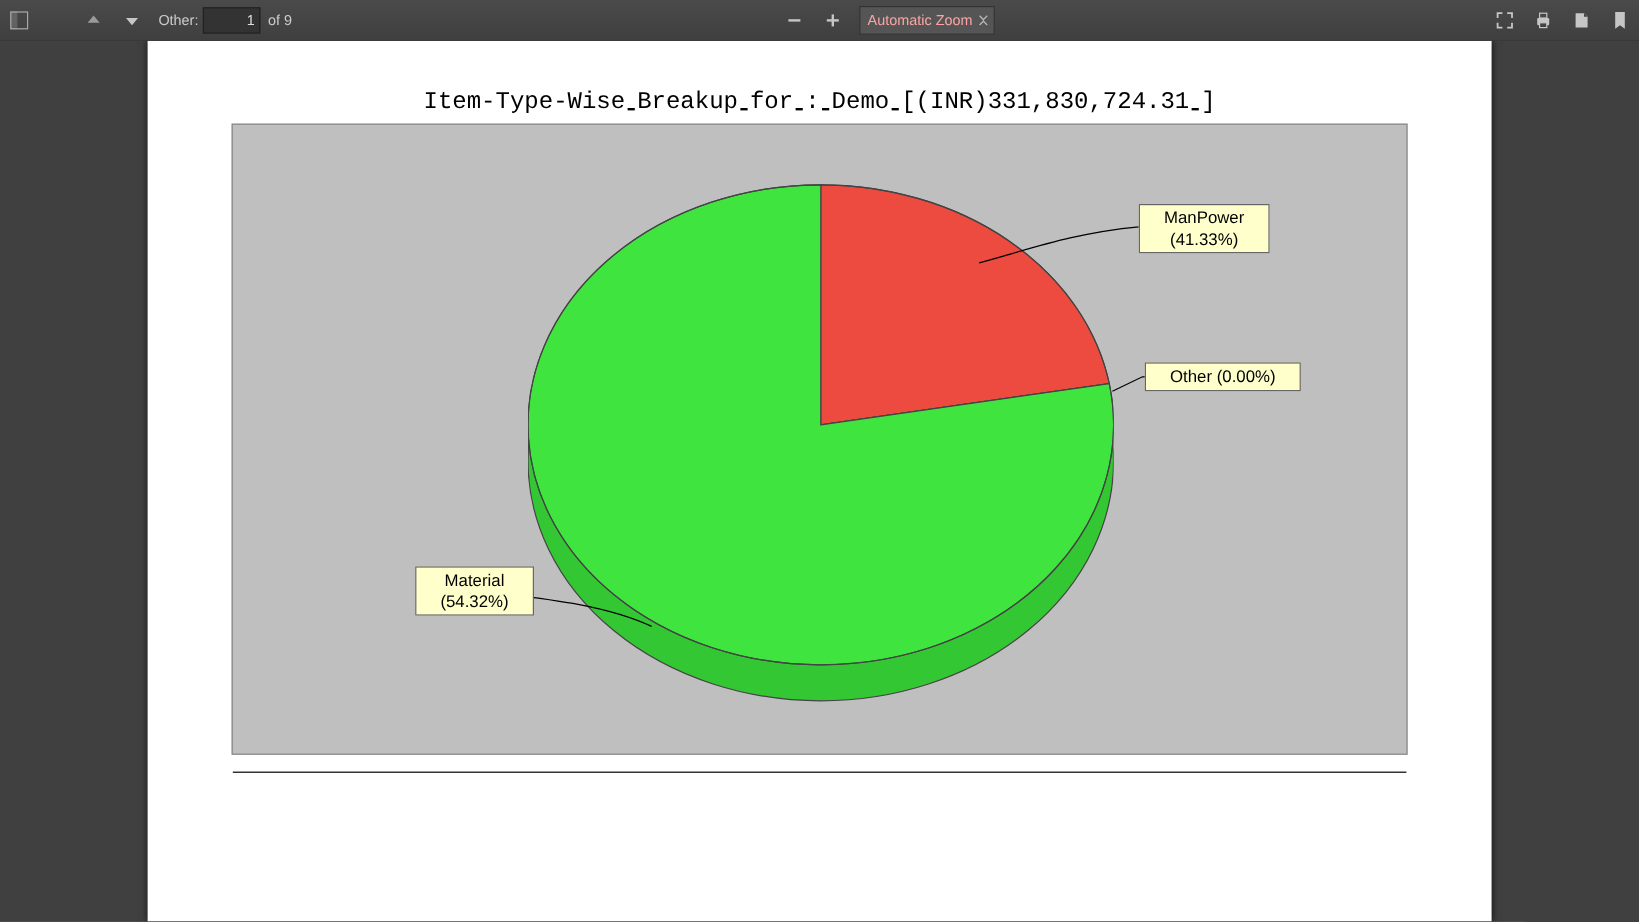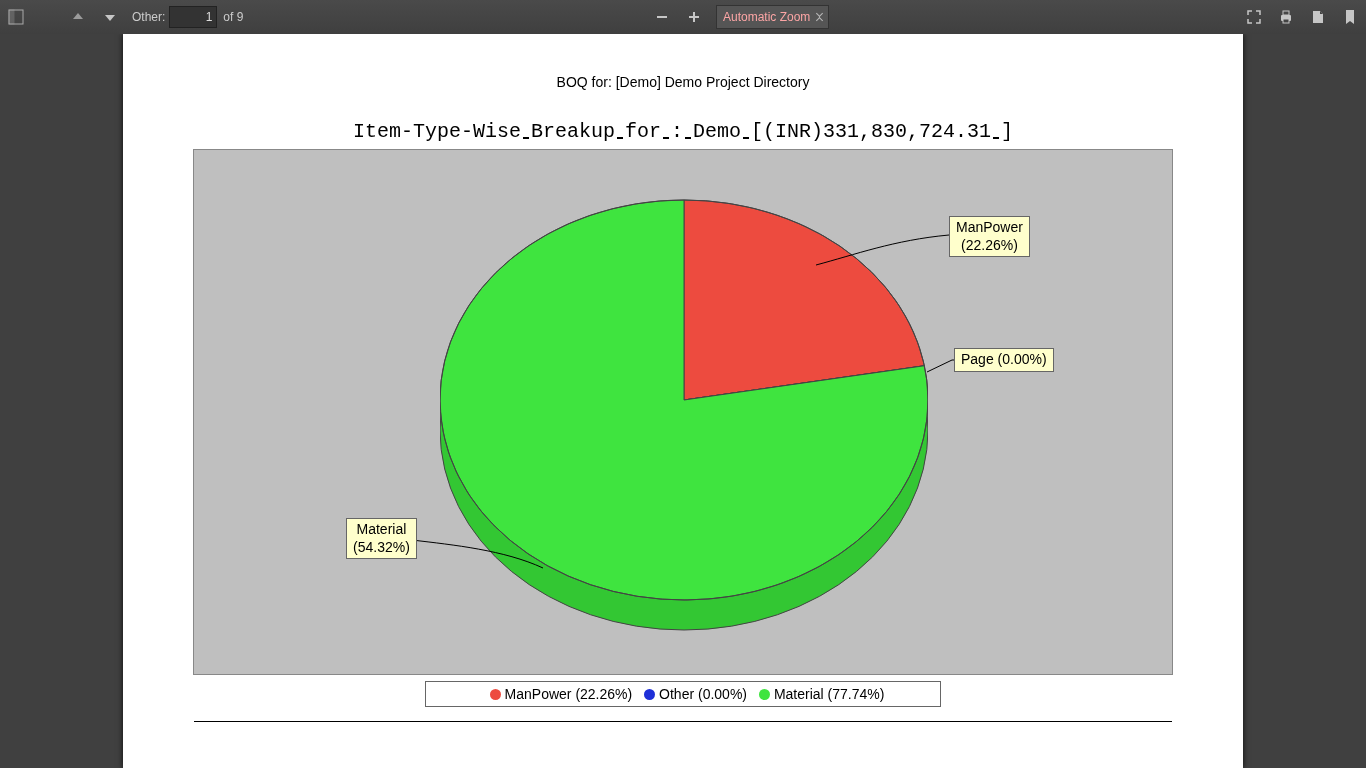--- a/index.html
+++ b/index.html
@@ -13,21 +13,21 @@
 #toolbar .zoom-sel{height:22px;background:#555;color:#fca5a5;border:1px solid #333;font-size:12px;padding:0 18px 0 6px;display:flex;align-items:center;position:relative;margin:0 6px;cursor:pointer}
 #toolbar .zoom-sel:after{content:"";position:absolute;right:6px;top:5px;width:4px;height:4px;border-right:1px solid #bbb;border-bottom:1px solid #bbb;transform:rotate(45deg)}
 #toolbar .zoom-sel:before{content:"";position:absolute;right:6px;bottom:5px;width:4px;height:4px;border-left:1px solid #bbb;border-top:1px solid #bbb;transform:rotate(45deg)}
 #viewer{position:absolute;top:34px;left:0;right:0;bottom:0;overflow:auto;background:#404040;display:flex;justify-content:center}
 #page{width:1120px;background:#fff;margin:0;padding-top:40px;position:relative;box-shadow:0 0 6px rgba(0,0,0,.8)}
 #doc-title{text-align:center;font-size:14px;color:#000;font-weight:400;margin-bottom:30px}
 #chart-title{text-align:center;font-family:Liberation Mono, monospace;font-size:20px;color:#000;letter-spacing:0;margin-bottom:6px}
 #chart-title .dotspace{display:inline-block;width:6px;border-bottom:2px solid #000;margin:0 2px;vertical-align:-2px}
 #chart-box{background:#bfbfbf;border:1px solid #888;width:978px;height:524px;margin:0 auto;position:relative}
 #pie-wrap{position:absolute;left:246px;top:40px;width:488px;height:470px}
-.annot{position:absolute;background:#ffffcc;border:1px solid #666;font-family:Arial;font-size:14px;text-align:center;line-height:1.25;padding:2px 6px;white-space:nowrap}
+.annot{position:absolute;background:#ffffcc;border:1px solid #666;font-family:Arial;font-size:14px;text-align:center;line-height:1.25;padding:2px 20px;white-space:nowrap}
 #legend{width:498px;margin:6px auto 0;border:1px solid #666;padding:4px 8px;font-size:14px;text-align:center}
 #legend .sw{display:inline-block;width:11px;height:11px;border-radius:50%;margin:0 4px 0 8px;vertical-align:-1px}
 #hr{width:978px;border:0;border-top:1px solid #000;margin:14px auto 0}
 </style>
 </head>
 <body>
 
 <div id="toolbar">
   <div class="tb-btn">
     <svg width="16" height="16">
@@ -87,21 +87,20 @@
     </div>
   <div class="tb-btn">
       <svg width="12" height="16" fill="#ddd">
         <path d="M2 1h8v14l-4-3-4 3z"></path>
       </svg>
     </div>
 </div>
 
 <div id="viewer">
   <div id="page">
-    <div id="doc-title">BOQ for: [Demo] Demo Project Directory</div>
     <div id="chart-title">Item-Type-Wise<span class="dotspace"></span>Breakup<span class="dotspace"></span>for<span class="dotspace"></span>:<span class="dotspace"></span>Demo<span class="dotspace"></span>[(INR)331,830,724.31<span class="dotspace"></span>]</div>
 
     <div id="chart-box">
       <div id="pie-wrap">
         <svg width="488" height="470" viewBox="0 0 488 470">
 
           <ellipse cx="244" cy="240" rx="244" ry="200" fill="#33c733" stroke="#444"></ellipse>
 
           <g id="pie-top">
               <path d="M 244 210 L 244.00000000000003 10 A 244 200 0 0 1 484.3929865360328 175.73797921234274 Z" fill="#ed4b3f" stroke="#444"></path>
@@ -114,31 +113,26 @@
 
       <svg width="978" height="524" style="position:absolute;left:0;top:0;pointer-events:none">
         <g class="callout">
           <path d="M 622 115 C 660 105, 700 90, 755 85" fill="none" stroke="#000"></path>
           <path d="M 733 222 L 758 210 L 810 210" fill="none" stroke="#000"></path>
           <path d="M 349 418 C 310 400, 260 395, 218 390" fill="none" stroke="#000"></path>
         </g>
       </svg>
 
       <div class="annot" style="left:755px;top:66px">
-        <span>ManPower</span><br>(<span>22.26</span>%)
+        <span>ManPower</span><br>(<span>41.33</span>%)
       </div>
       <div class="annot" style="left:760px;top:198px">
-        <span>Page</span> (<span id="other-pct">0.00</span>%)
+        <span>Other</span> (<span id="other-pct">0.00</span>%)
       </div>
       <div class="annot" style="left:152px;top:368px">
         <span>Material</span><br>(<span>54.32</span>%)
       </div>
     </div>
 
-    <div id="legend">
-      <span class="sw" style="background:#ed4b3f"></span><span>ManPower (22.26%)</span>
-      <span class="sw" style="background:#1e2fd8"></span><span>Other (0.00%)</span>
-      <span class="sw" style="background:#3fe43f"></span><span>Material (77.74%)</span>
-    </div>
 
     <hr id="hr">
   </div>
 </div>
 
 </body></html>

